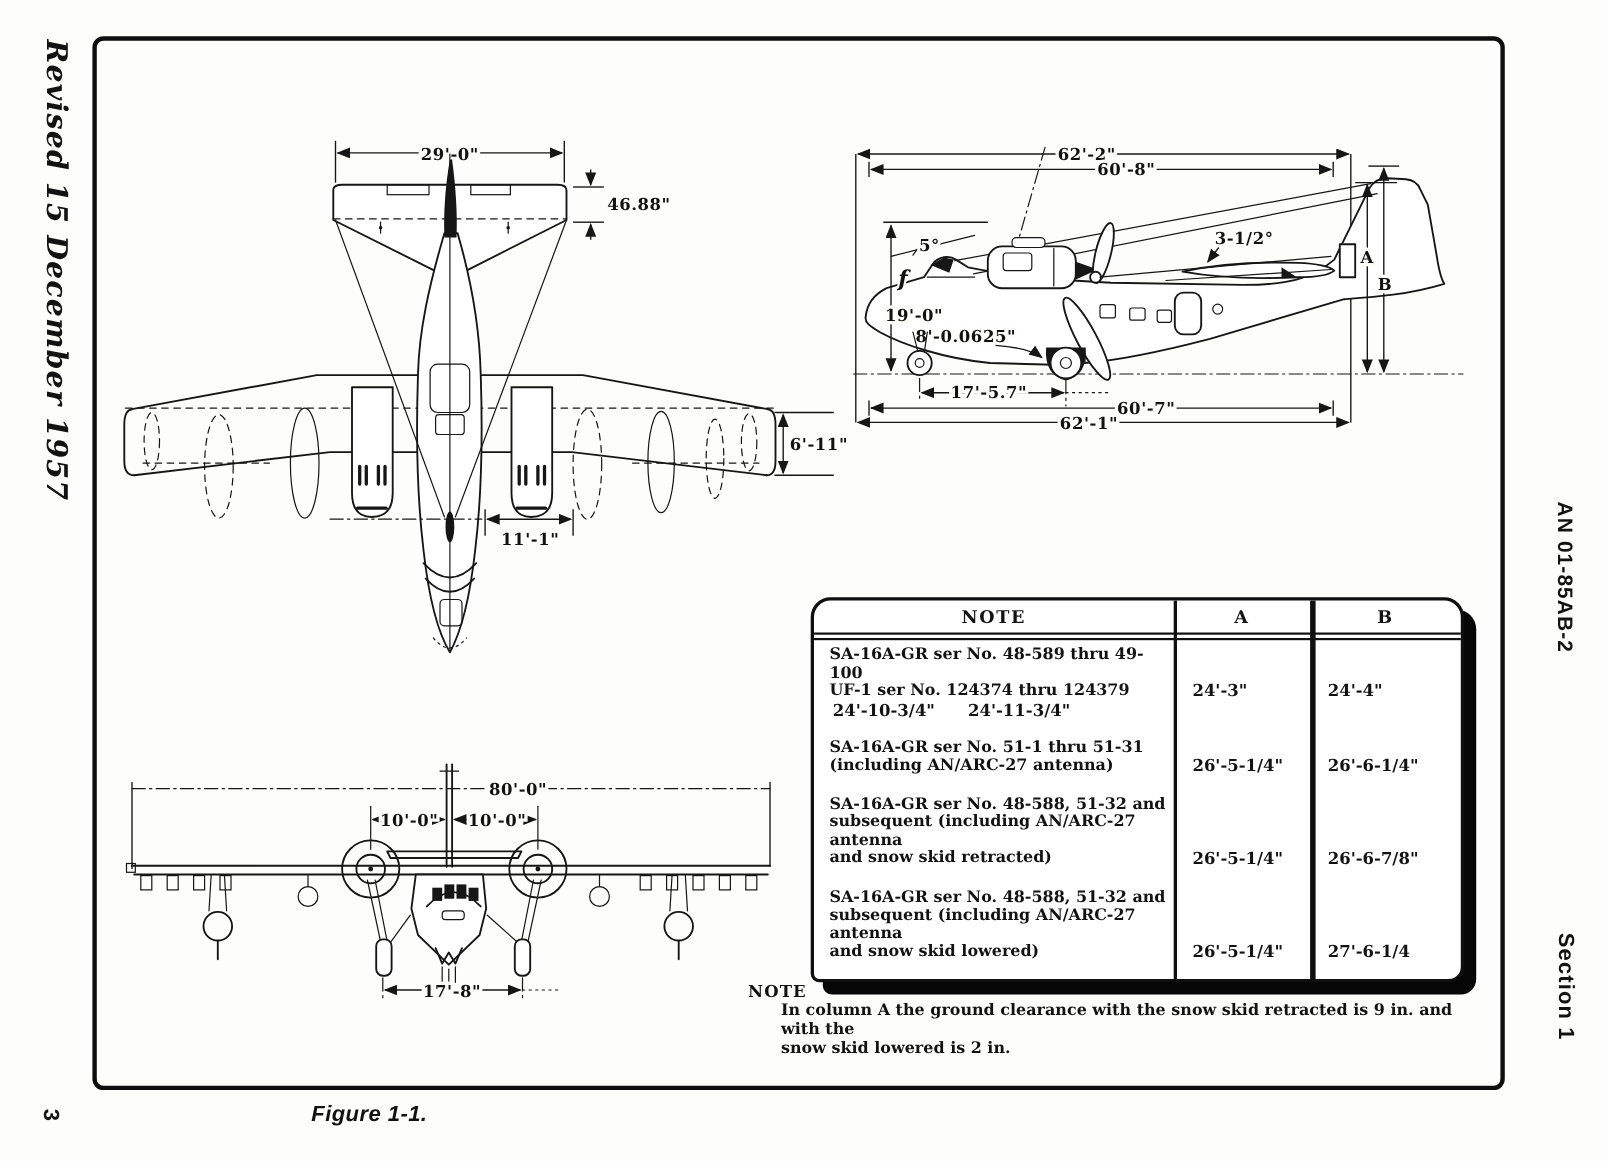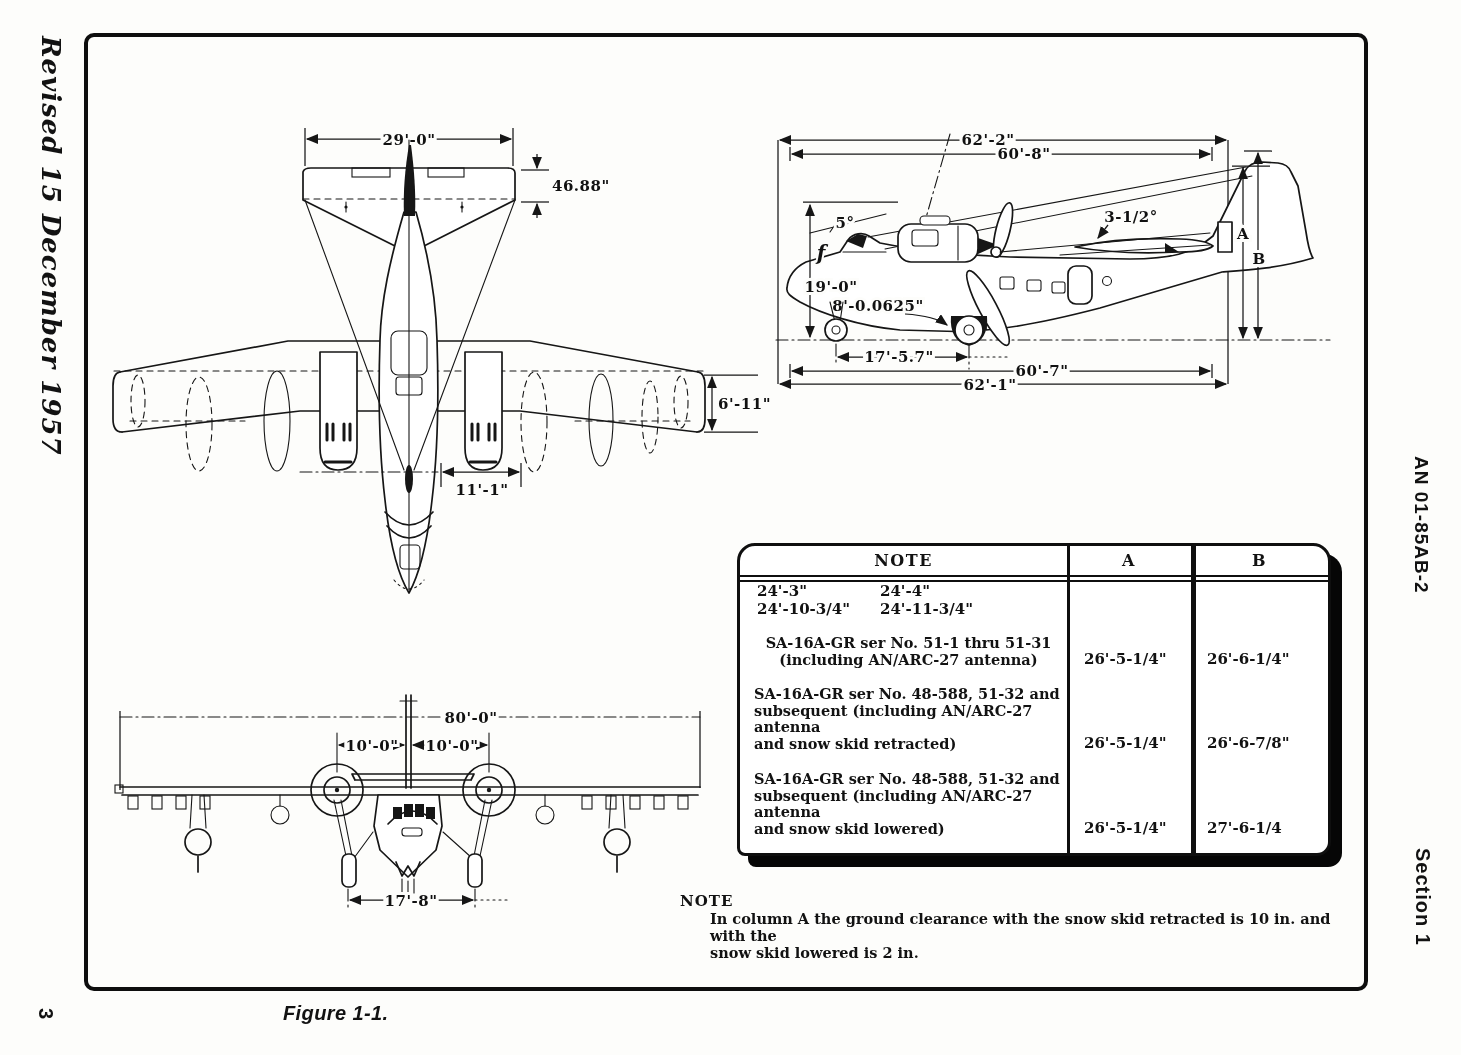--- a/index.html
+++ b/index.html
@@ -55,21 +55,21 @@
   .thead div{font:700 16px "DejaVu Serif", serif;letter-spacing:1.5px;text-align:center;}
   .hc1{width:327px;} .hc2{width:124px;} .hc3{flex:1;}
   .trow{display:flex;align-items:flex-end;}
   .tmodel{
     width:327px;box-sizing:border-box;padding-left:14px;padding-right:4px;
     font:700 14.5px "DejaVu Serif", serif;line-height:16.5px;white-space:pre-line;
   }
   .tval{width:124px;box-sizing:border-box;padding-left:17px;font:700 15px "DejaVu Serif", serif;}
   .tvalb{flex:1;box-sizing:border-box;padding-left:16px;font:700 15px "DejaVu Serif", serif;}
   .r1 .tmodel{padding-top:5px;} .r2 .tmodel{padding-top:13px;}
-  .r3 .tmodel{padding-top:17px;text-align:center;} .r4 .tmodel{padding-top:18px;}
+  .r3 .tmodel{padding-top:17px;} .r4 .tmodel{padding-top:18px;}
   .r5 .tmodel{padding-top:19px;}
   .tpad{height:16px;}
   
   .note-label{position:absolute;left:680px;top:892px;font:700 15px "DejaVu Serif", serif;letter-spacing:1px;}
   .note-body{
     position:absolute;left:710px;top:910px;width:640px;
     font:700 14.5px "DejaVu Serif", serif;line-height:17px;white-space:pre-line;
   }
   
   .caption{
@@ -346,20 +346,22 @@
 
 <div class="dimtable">
   <div class="tsep1"></div>
   <div class="tsep2"></div>
   <div class="thead">
     <div class="hc1">NOTE</div>
     <div class="hc2">A</div>
     <div class="hc3">B</div>
   </div>
   <div class="trow r1">
+    <div class="tmodel">SA-16A-GR ser No. 48-589 thru 49-100
+UF-1 ser No. 124374 thru 124379</div>
     <div class="tval">24'-3"</div>
     <div class="tvalb">24'-4"</div>
   </div>
   <div class="trow r2">
     <div class="tval">24'-10-3/4"</div>
     <div class="tvalb">24'-11-3/4"</div>
   </div>
   <div class="trow r3">
     <div class="tmodel">SA-16A-GR ser No. 51-1 thru 51-31
 (including AN/ARC-27 antenna)</div>
@@ -377,18 +379,18 @@
     <div class="tmodel">SA-16A-GR ser No. 48-588, 51-32 and
 subsequent (including AN/ARC-27 antenna
 and snow skid lowered)</div>
     <div class="tval">26'-5-1/4"</div>
     <div class="tvalb">27'-6-1/4</div>
   </div>
   <div class="tpad"></div>
 </div>
 
 <div class="note-label">NOTE</div>
-<div class="note-body">In column A the ground clearance with the snow skid retracted is 10 in. and with the
+<div class="note-body">In column A the ground clearance with the snow skid retracted is 9 in. and with the
 snow skid lowered is 2 in.</div>
 
 <div class="caption">
   <span>Figure 1-1.</span>
 </div>
 
 </body></html>

